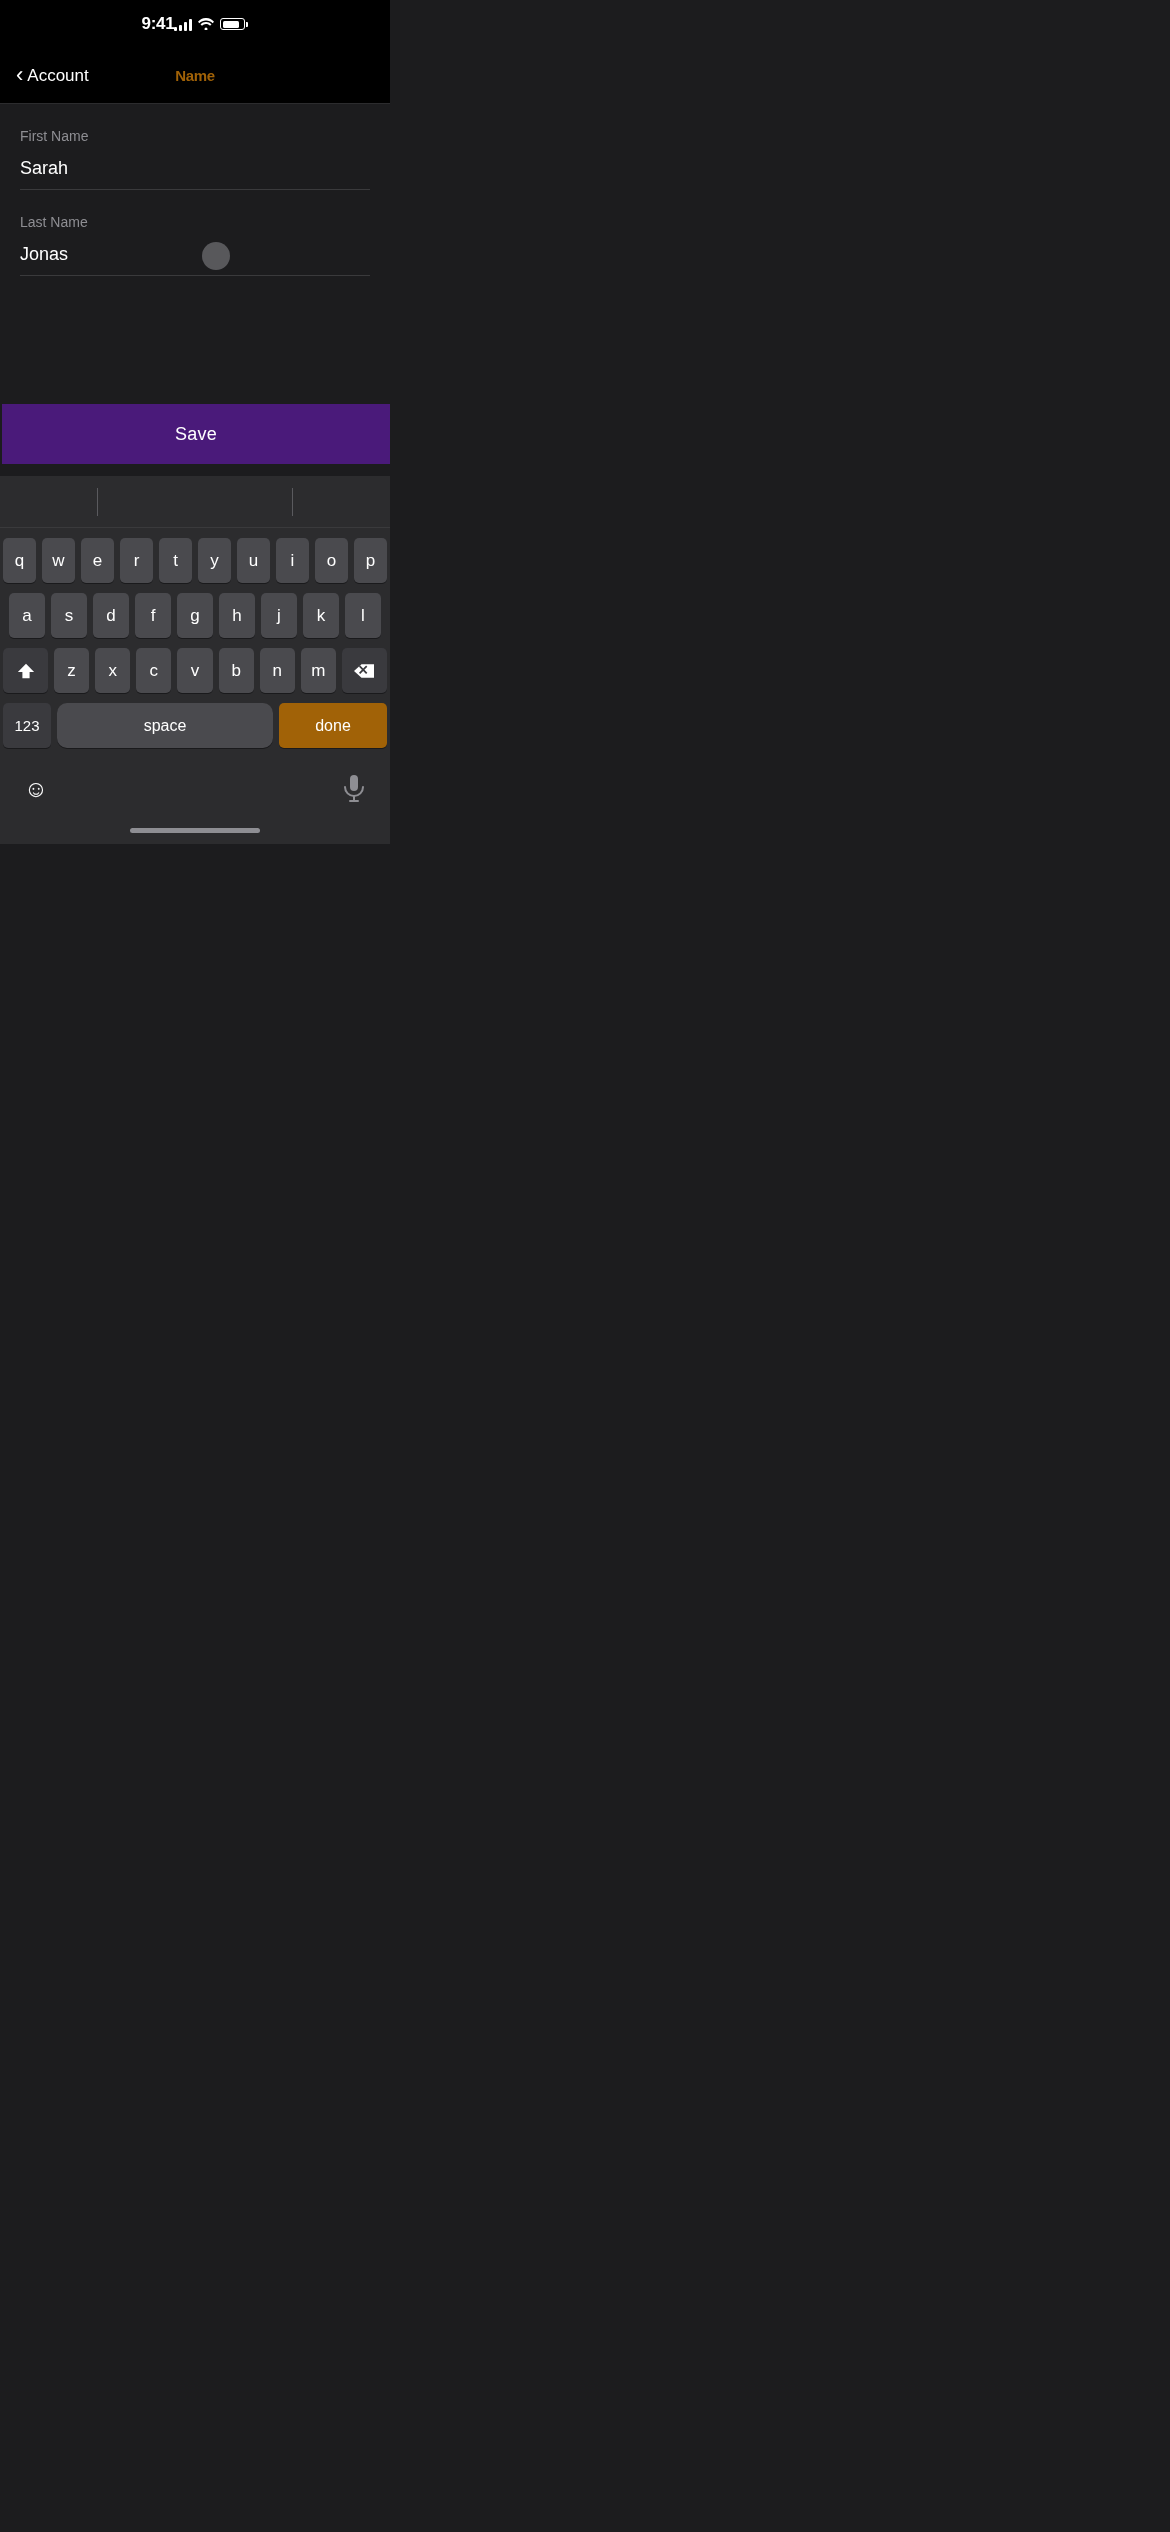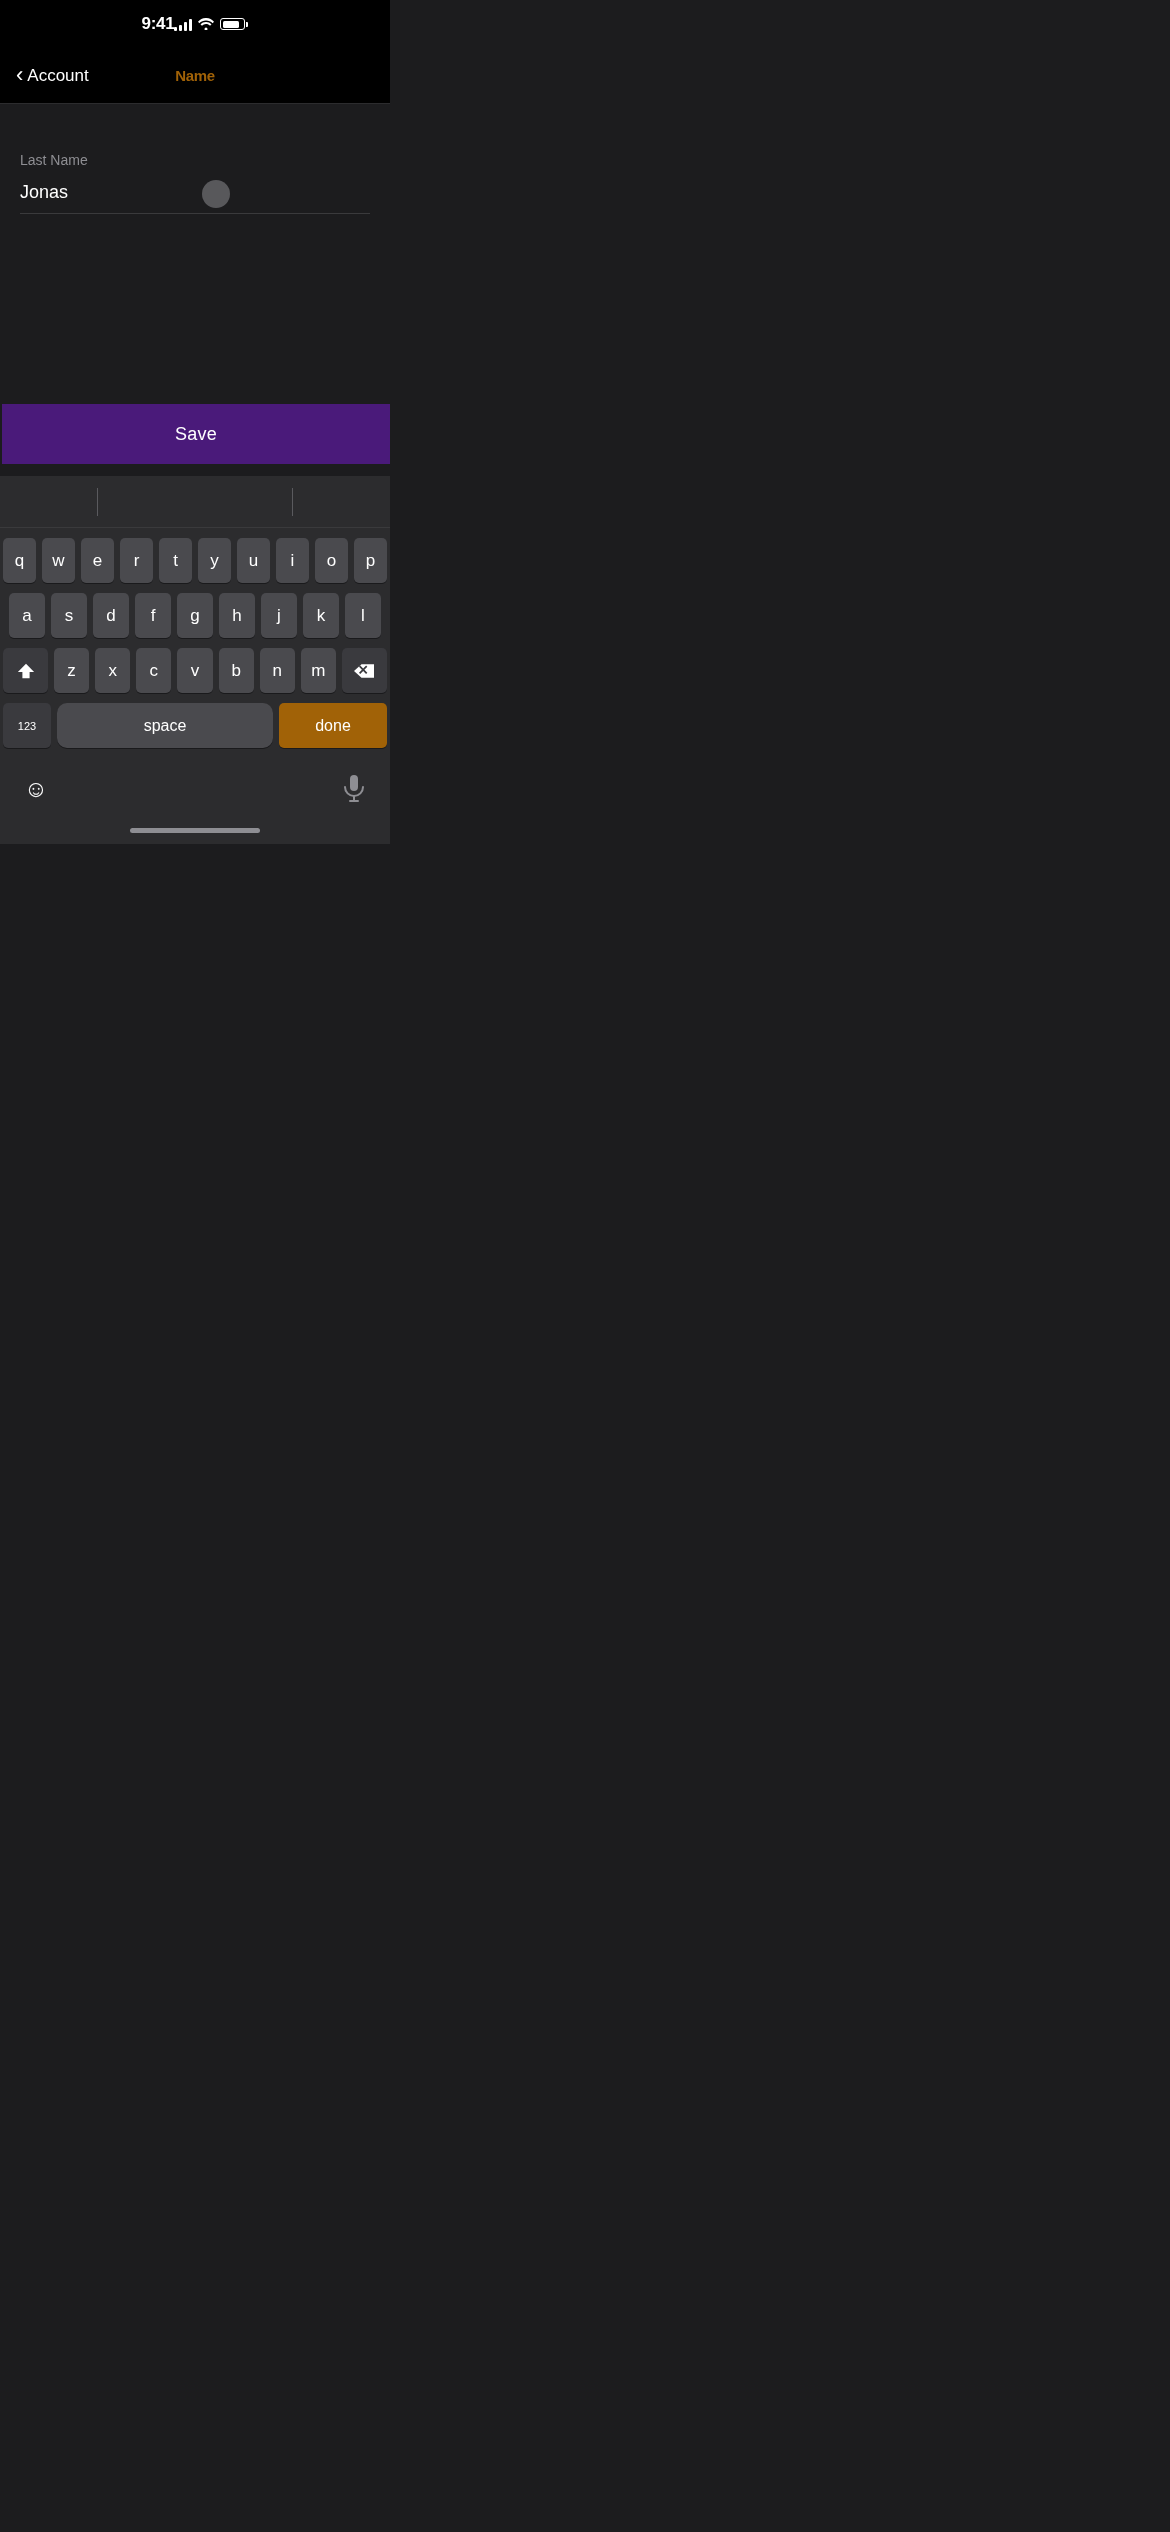--- a/index.html
+++ b/index.html
@@ -261,21 +261,21 @@
       flex: 2;
       max-width: none;
       font-size: 16px;
       font-weight: 500;
     }
 
     .key-123 {
       background: #3a3a3e;
       flex: 1.5;
       max-width: 48px;
-      font-size: 11px;
+      font-size: 15px;
       text-align: center;
     }
 
     .key-shift {
       background: #3a3a3e;
       flex: 1.5;
       max-width: 45px;
     }
 
     .key-delete {
@@ -370,20 +370,24 @@
   <div class="nav-bar">
     <div class="nav-back">
       <span class="nav-back-chevron">‹</span>
       <span>Account</span>
     </div>
     <span class="nav-title">Name</span>
   </div>
 
   <div class="content">
 
+    <div class="field-group">
+      <div class="field-label">First Name</div>
+      <input class="field-input" type="text" value="Sarah" style="">
+    </div>
 
     <div class="field-separator"></div>
 
     <div class="field-group">
       <div class="field-label">Last Name</div>
       <div class="lastname-row">
         <input class="field-input" type="text" value="Jonas" style="">
         <div class="text-cursor-dot"></div>
       </div>
     </div>

